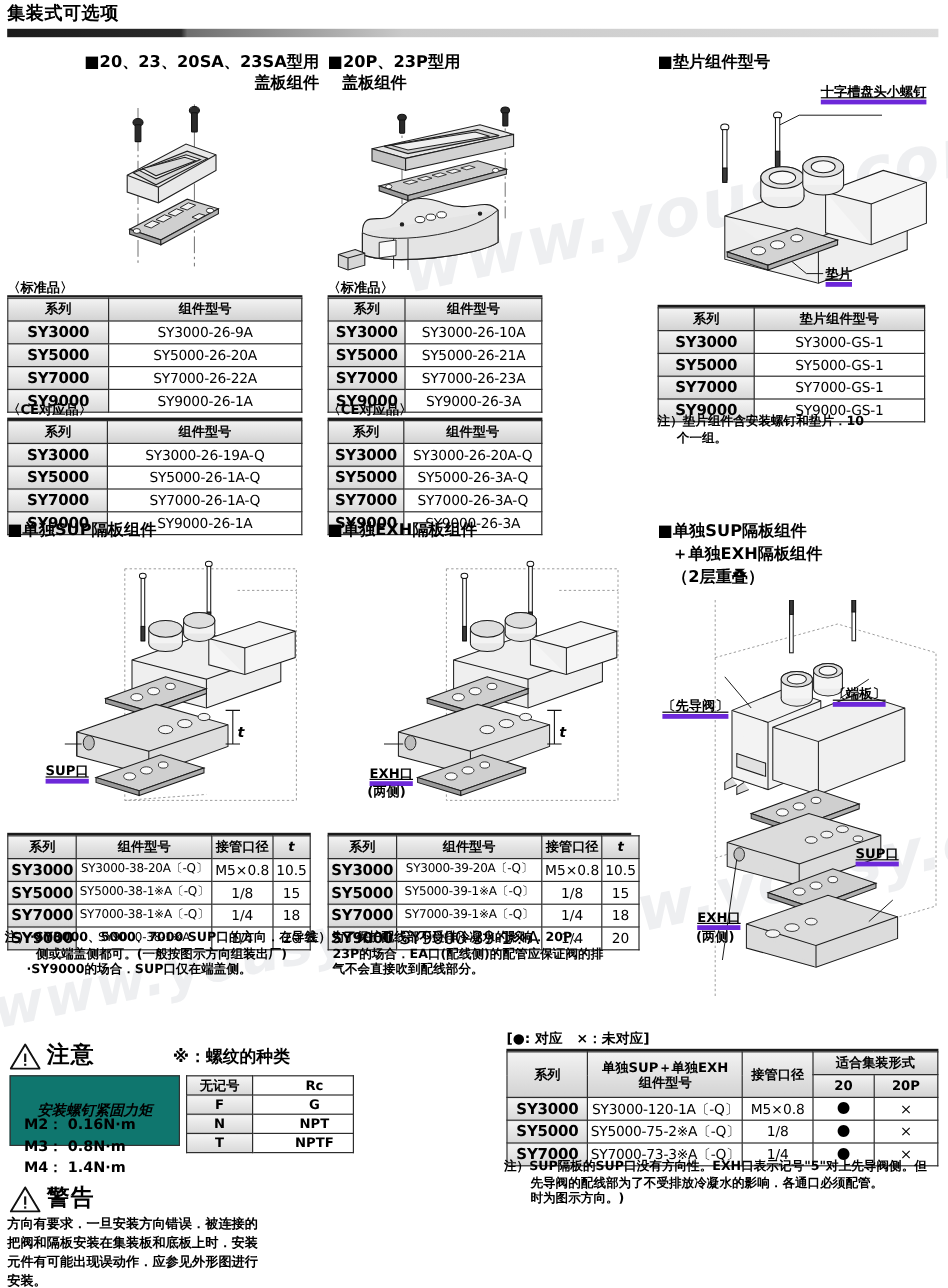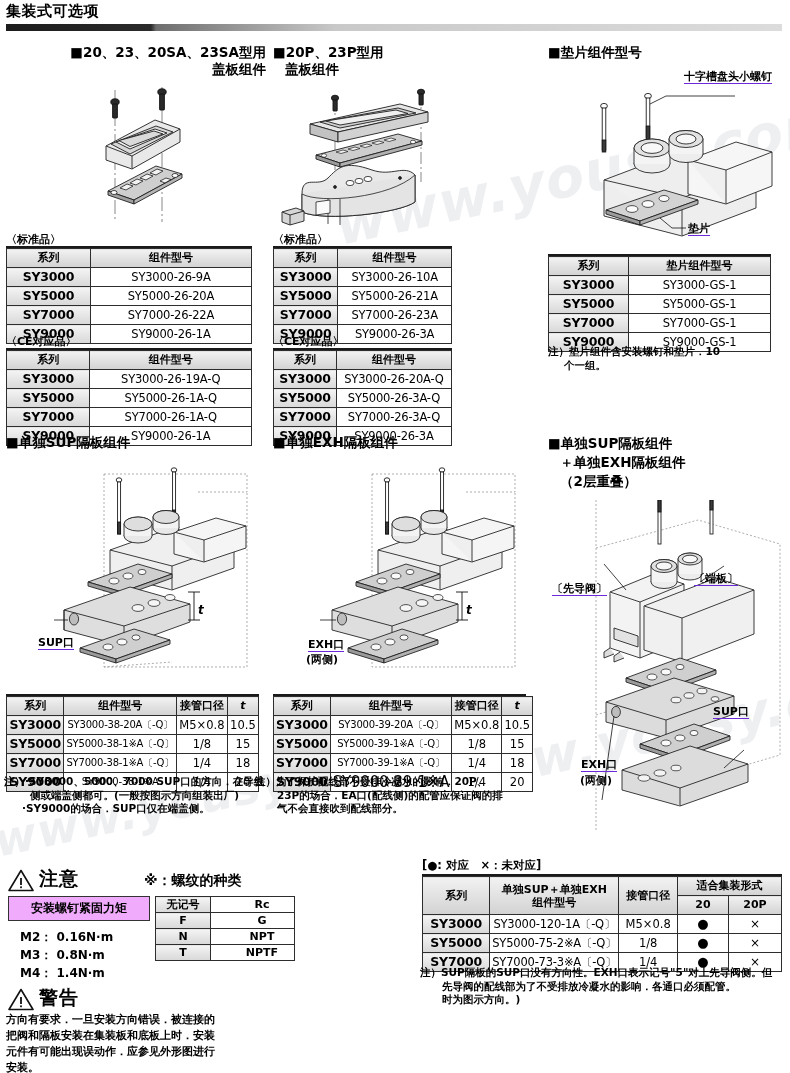--- a/index.html
+++ b/index.html
@@ -97,21 +97,21 @@
   .illus{position:absolute;}
   .illus svg{display:block;}
 
   
   .tri-head{position:absolute;display:flex;align-items:flex-end;gap:5px;}
   .tri{width:26px;height:23px;position:relative;}
   .tri svg{display:block;}
   .tri-word{font-size:19px;font-weight:700;letter-spacing:1px;}
   .box-label{
     position:absolute;border:1px solid #333;font-size:12px;font-weight:700;
-    padding:3px 6px;background:#f0abfc;
+    padding:20px 6px;background:#0f766e;font-style:italic;
   }
   .torque{position:absolute;font-size:12px;line-height:18px;font-weight:700;}
   .warn-body{position:absolute;font-size:11px;line-height:16px;width:250px;font-weight:700;}
 
   .thread-head{position:absolute;font-size:14px;font-weight:700;}
   table.t2{
     position:absolute;border-collapse:collapse;font-size:11px;
   }
   table.t2 td{
     border:1px solid #2d2d2d;text-align:center;padding:0 5px;height:15px;
@@ -121,21 +121,21 @@
   table.t2 td.v{background:#fff;font-weight:700;padding-left:24px;}
 
   
   .legend{position:absolute;font-size:11.5px;font-weight:700;}
 
   
   .callout{
     position:absolute;font-size:11px;font-weight:700;line-height:13px;
     white-space:nowrap;
   }
-  .callout.u{border-bottom:1px solid #6d28d9;}
+  .callout.u{border-bottom:4px solid #6d28d9;text-decoration:underline;}
 </style>
 </head>
 <body>
 
 <div class="page">
 
   <div class="wm wm1">www.yousy.com</div>
   <div class="wm wm2">www.yousy.com</div>
   <div class="wm wm3">www.yousy.com</div>
 

